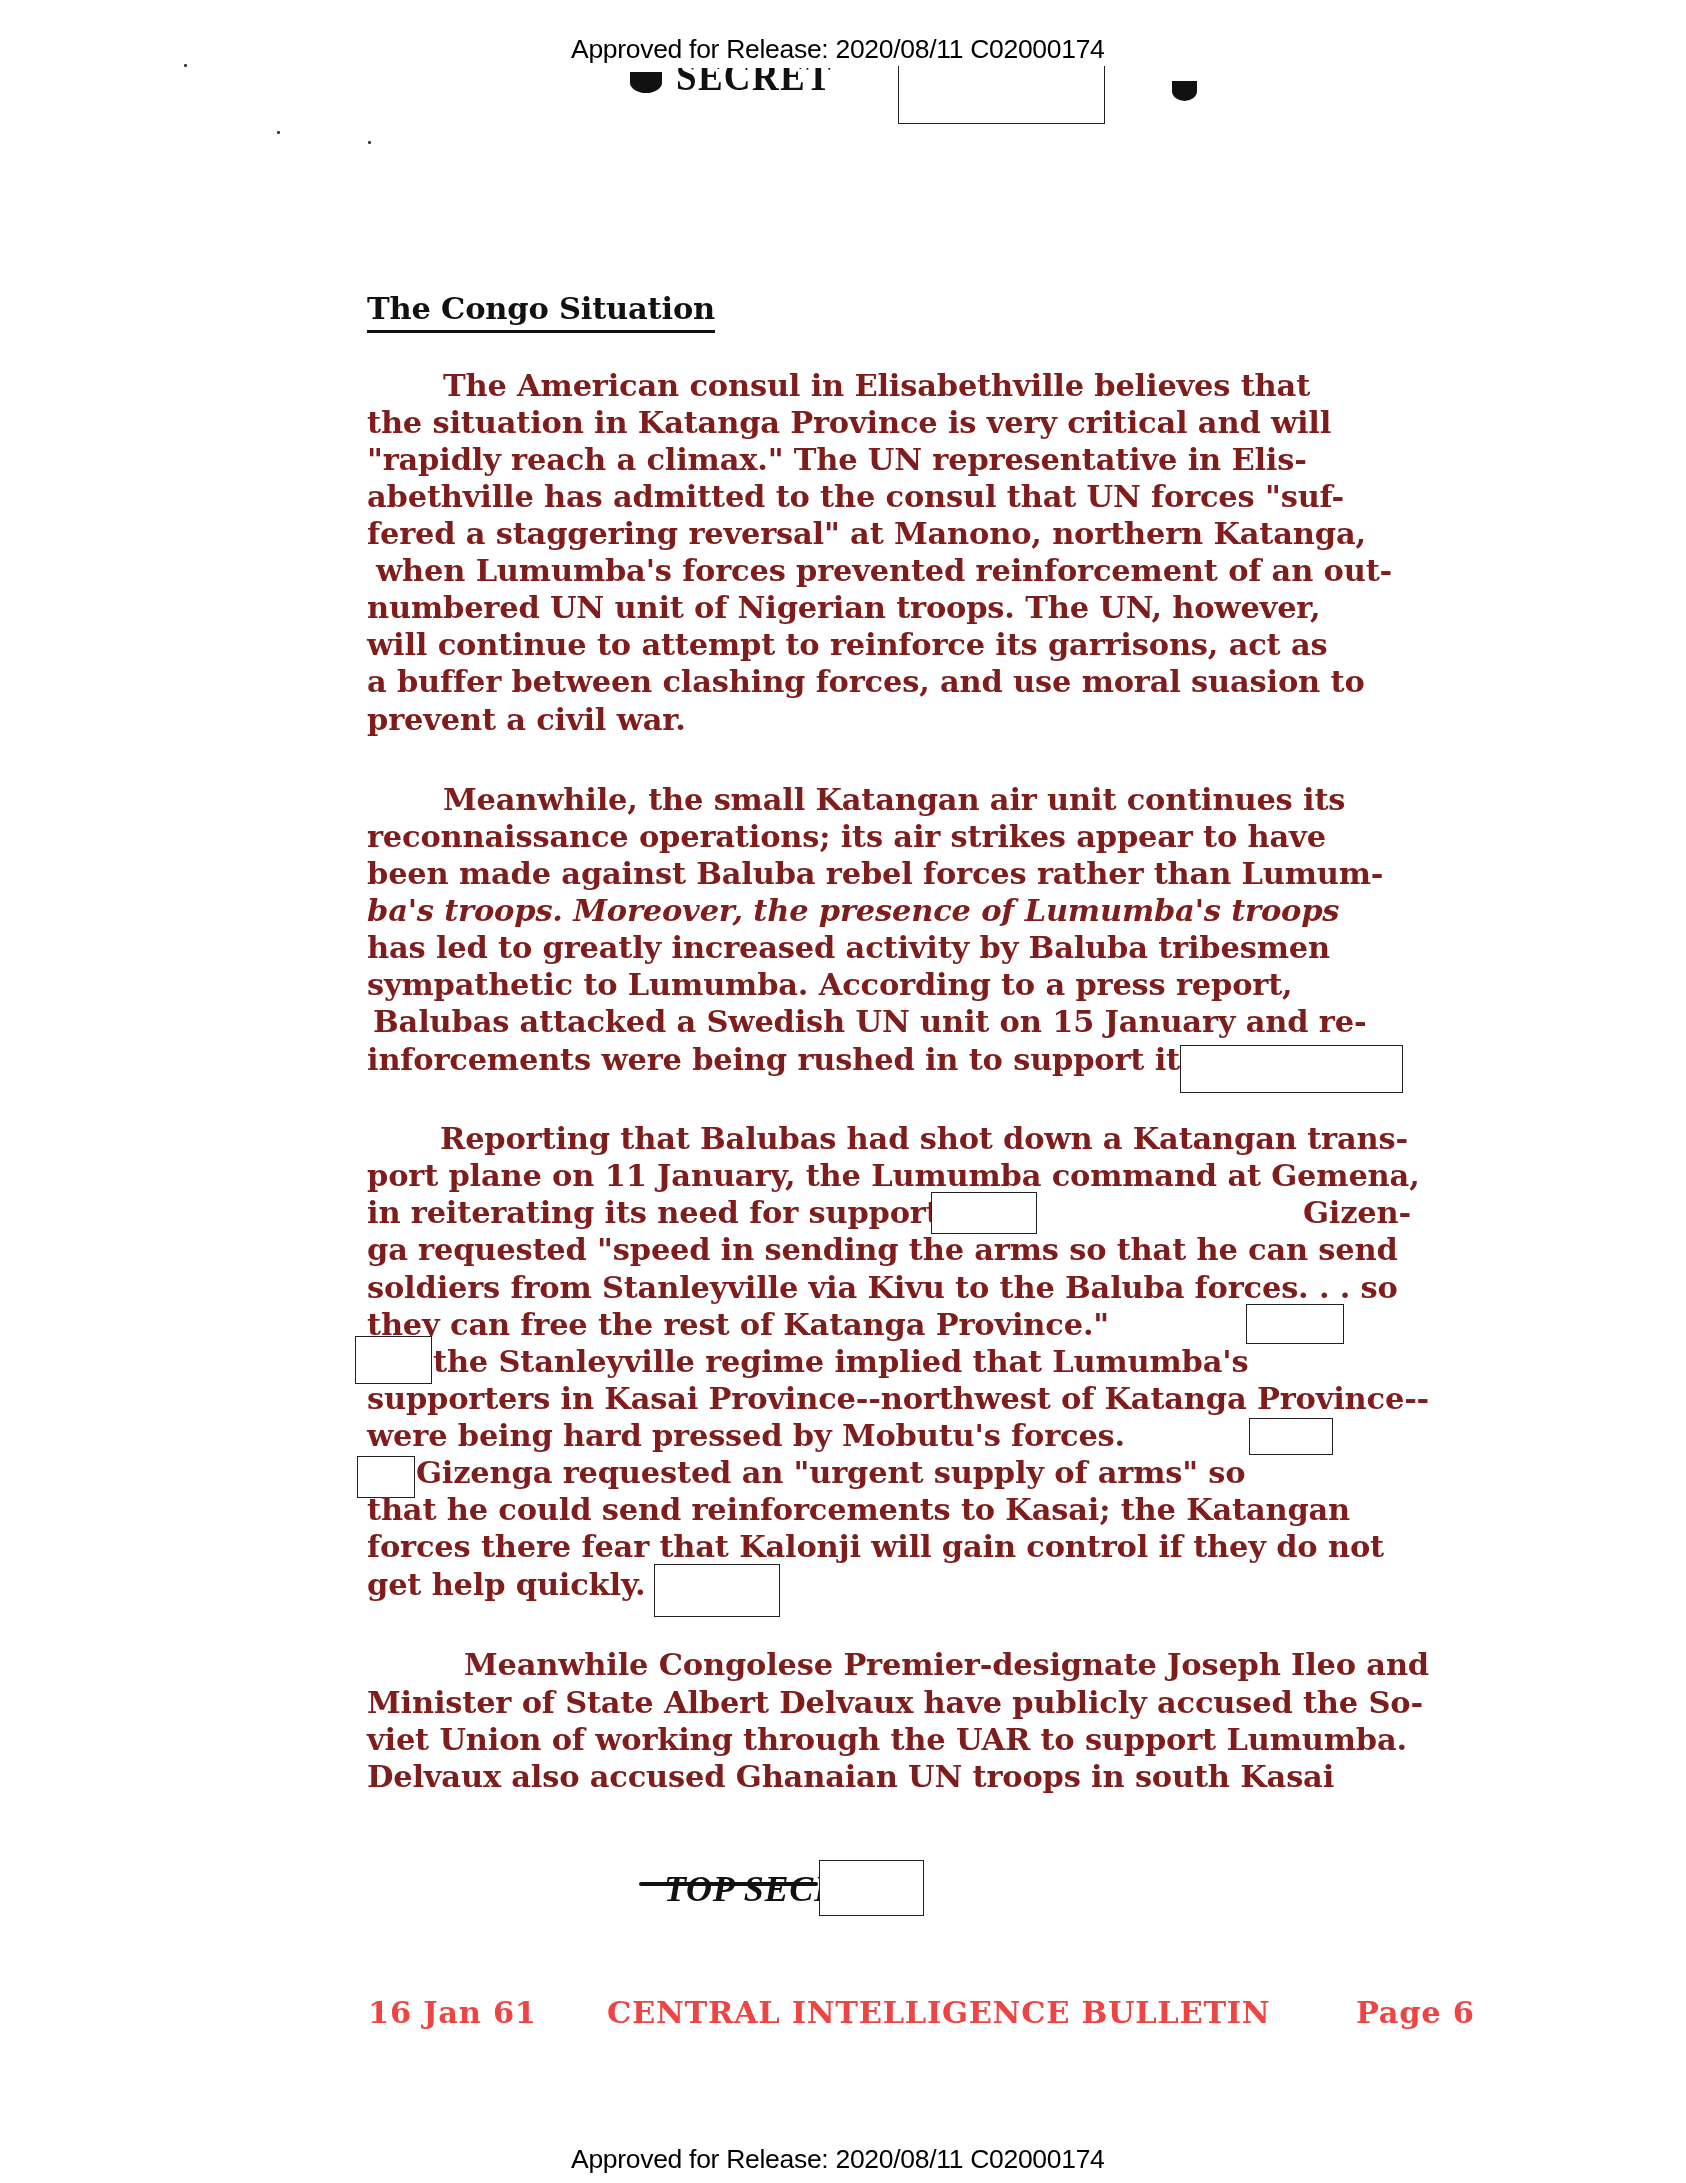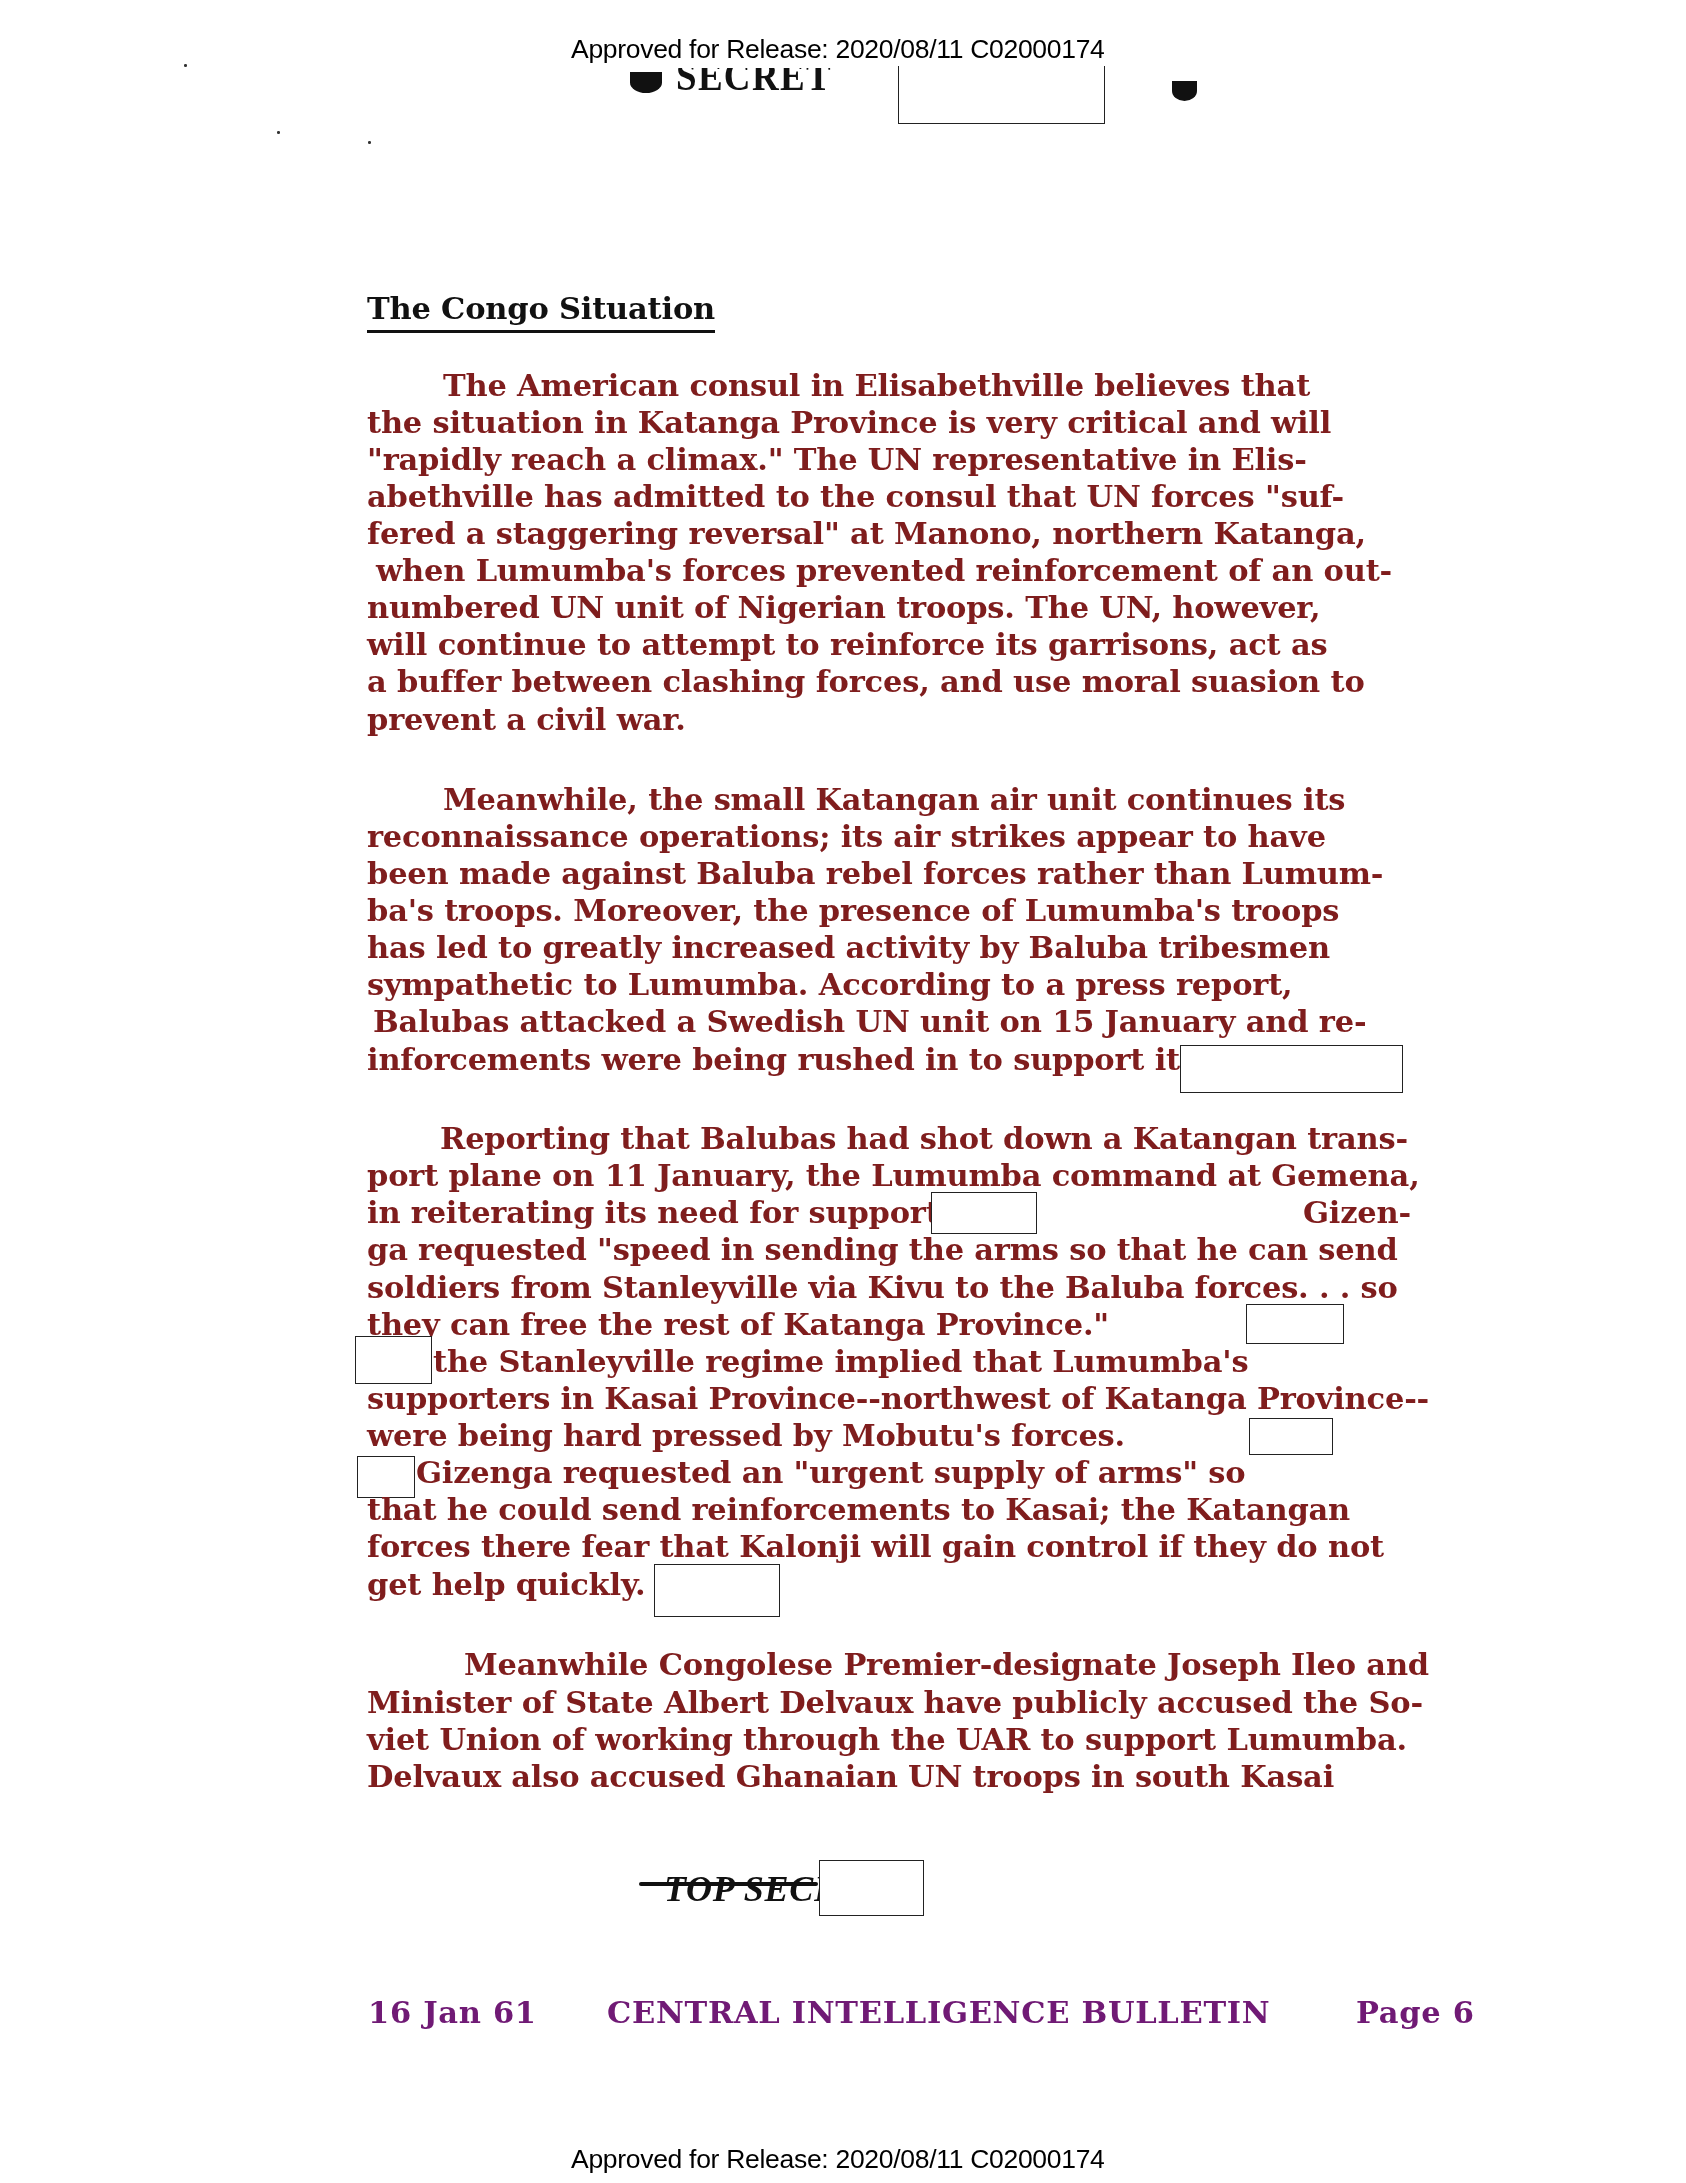--- a/index.html
+++ b/index.html
@@ -6,21 +6,21 @@
   body { width:1686px; height:2183px; position:relative; overflow:hidden; color:#111; }
   .abs { position:absolute; }
   .stamp { font-family:"Liberation Sans", sans-serif; font-size:26.5px; color:#000; white-space:nowrap; letter-spacing:-0.3px; }
   .cls-top { font-family:"Liberation Serif", serif; font-weight:bold; font-size:37px; color:#111; letter-spacing:1.3px; white-space:nowrap; transform:scaleY(1.15); }
   .blob { background:#111; border-radius:0 0 50% 50%; }
   .redact { border:1.3px solid #222; background:#fff; box-sizing:border-box; }
   .line { font-family:"DejaVu Serif", serif; font-weight:bold; font-size:30.5px; line-height:37px; white-space:nowrap; color:#7f1d1d; letter-spacing:-0.2px; }
   .heading { font-family:"DejaVu Serif", serif; font-weight:bold; font-size:30.5px; color:#111; white-space:nowrap; border-bottom:3.3px solid #111; padding-bottom:4px; letter-spacing:-0.2px; }
   .ts-bottom { font-family:"Liberation Serif", serif; font-weight:bold; font-style:italic; font-size:36px; color:#111; white-space:nowrap; letter-spacing:0.7px; }
   .strike { height:4px; background:#111; border-radius:2px; }
-  .footer { font-family:"DejaVu Serif", serif; font-weight:bold; font-size:30.5px; color:#701a75; white-space:nowrap; letter-spacing:0.7px; }
+  .footer { font-family:"DejaVu Serif", serif; font-weight:bold; font-size:30.5px; color:#ef4444; white-space:nowrap; letter-spacing:0.7px; }
   .speck { width:2.7px; height:2.7px; background:#333; border-radius:50%; }
 </style>
 </head>
 <body>
 
 <div class="abs stamp" style="left:571px; top:34px;">Approved for Release: 2020/08/11 C02000174</div>
 
 <div class="abs blob" style="left:630px; top:72px; width:32px; height:21px;"></div>
 <div class="abs cls-top" style="left:676px; top:54px; height:38px; overflow:hidden; clip-path:inset(14.6px 0 0 0);">SECRET</div>
 <div class="abs redact" style="left:898px; top:66px; width:207px; height:58px; border-top:none;"></div>
@@ -39,21 +39,21 @@
 <div class="abs line" style="left:367px; top:515px;">fered a staggering reversal" at Manono, northern Katanga,</div>
 <div class="abs line" style="left:376px; top:552px;">when Lumumba's forces prevented reinforcement of an out-</div>
 <div class="abs line" style="left:367px; top:589px;">numbered UN unit of Nigerian troops. The UN, however,</div>
 <div class="abs line" style="left:367px; top:626px;">will continue to attempt to reinforce its garrisons, act as</div>
 <div class="abs line" style="left:367px; top:663px;">a buffer between clashing forces, and use moral suasion to</div>
 <div class="abs line" style="left:367px; top:701px;">prevent a civil war.</div>
 
 <div class="abs line" style="left:443px; top:781px;">Meanwhile, the small Katangan air unit continues its</div>
 <div class="abs line" style="left:367px; top:818px;">reconnaissance operations; its air strikes appear to have</div>
 <div class="abs line" style="left:367px; top:855px;">been made against Baluba rebel forces rather than Lumum-</div>
-<div class="abs line" style="left:367px; top:892px;">ba's troops. Moreover, the presence of Lumumba's troops</div>
+<div class="abs line" style="left:367px; top:892px;font-style:italic;">ba's troops. Moreover, the presence of Lumumba's troops</div>
 <div class="abs line" style="left:367px; top:929px;">has led to greatly increased activity by Baluba tribesmen</div>
 <div class="abs line" style="left:367px; top:966px;">sympathetic to Lumumba. According to a press report,</div>
 <div class="abs line" style="left:373px; top:1003px;">Balubas attacked a Swedish UN unit on 15 January and re-</div>
 <div class="abs line" style="left:367px; top:1041px;">inforcements were being rushed in to support it.</div>
 <div class="abs redact" style="left:1180px; top:1045px; width:223px; height:48px;"></div>
 
 <div class="abs line" style="left:440px; top:1120px;">Reporting that Balubas had shot down a Katangan trans-</div>
 <div class="abs line" style="left:367px; top:1157px;">port plane on 11 January, the Lumumba command at Gemena,</div>
 <div class="abs line" style="left:367px; top:1194px;">in reiterating its need for support,</div>
 <div class="abs redact" style="left:931px; top:1192px; width:106px; height:42px;"></div>

